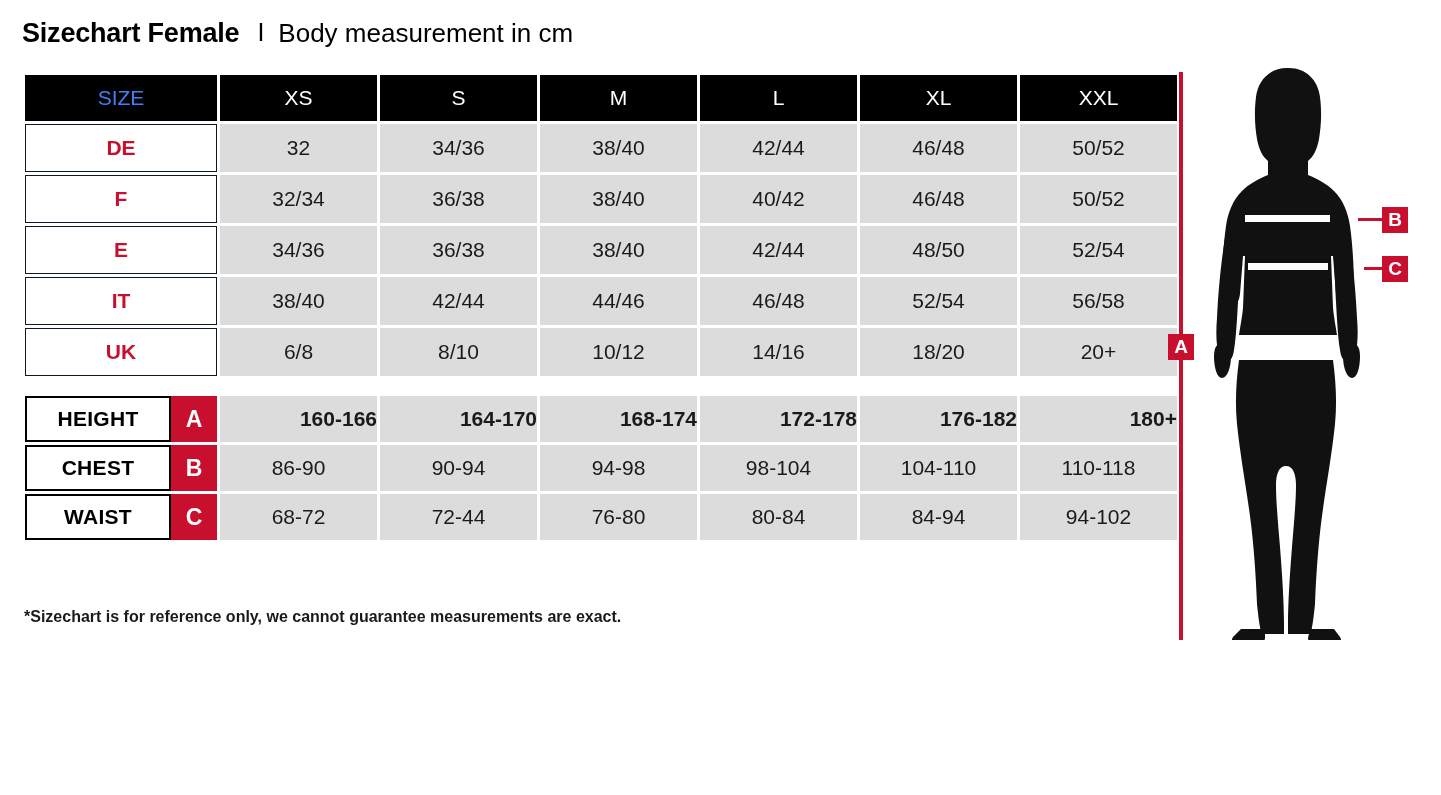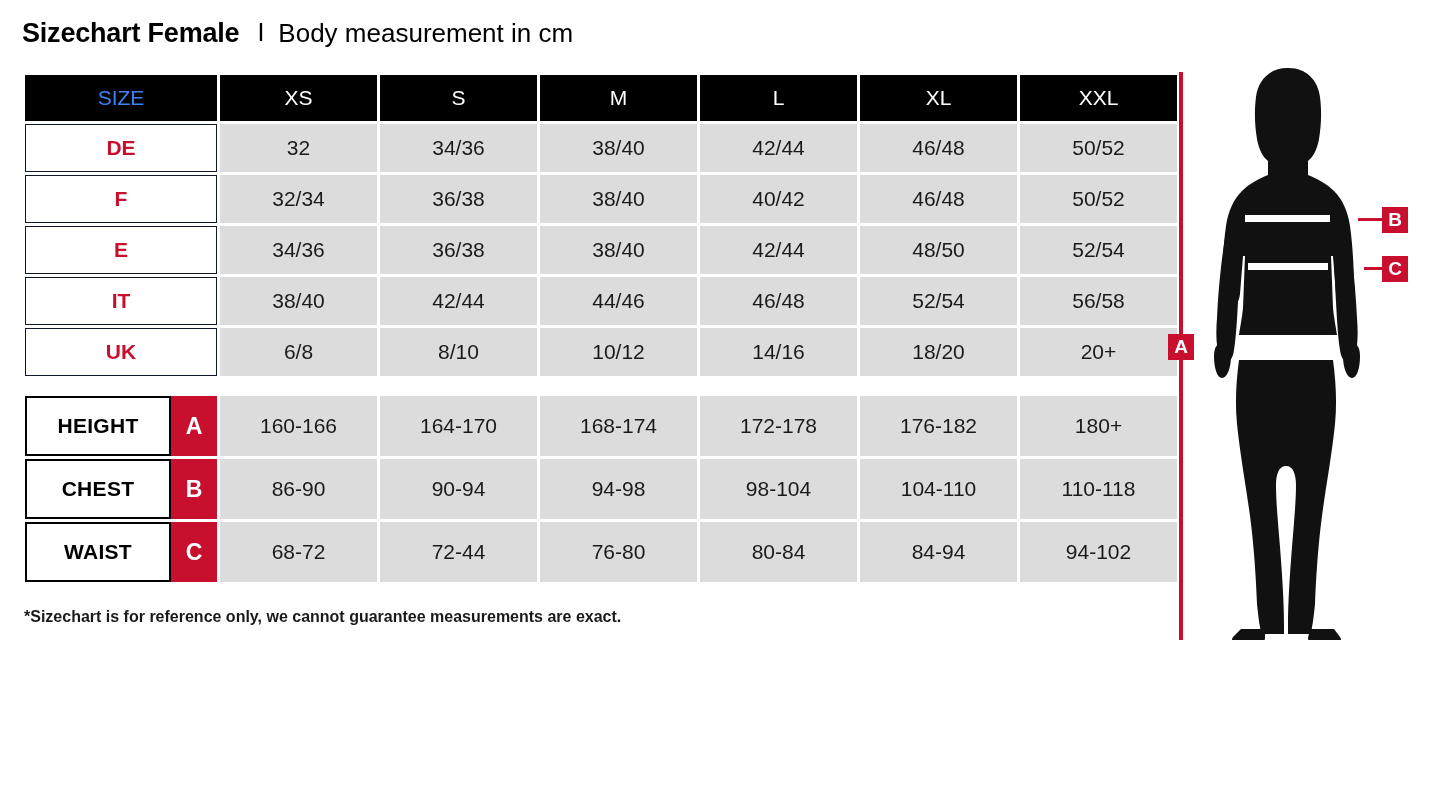--- a/index.html
+++ b/index.html
@@ -84,38 +84,39 @@
     color: #c8102e;
     font-weight: bold;
     font-size: 23px;
   }
   
   .val {
     background: #dcdcdc;
     color: #1a1a1a;
   }
   .val.bold {
-    font-weight: normal;
+    font-weight: bold;
+    text-align: right;
   }
 
   
   tr.spacer td {
     height: 14px;
     background: transparent;
     border: none;
   }
 
   
   .measure-cell {
     padding: 0;
     background: transparent;
   }
   .measure-wrap {
     display: flex;
-    height: 60px;
+    height: 46px;
     align-items: stretch;
   }
   .measure-name {
     flex: 1 1 auto;
     border: 2px solid #000000;
     background: #ffffff;
     display: flex;
     align-items: center;
     justify-content: center;
     font-size: 21px;

